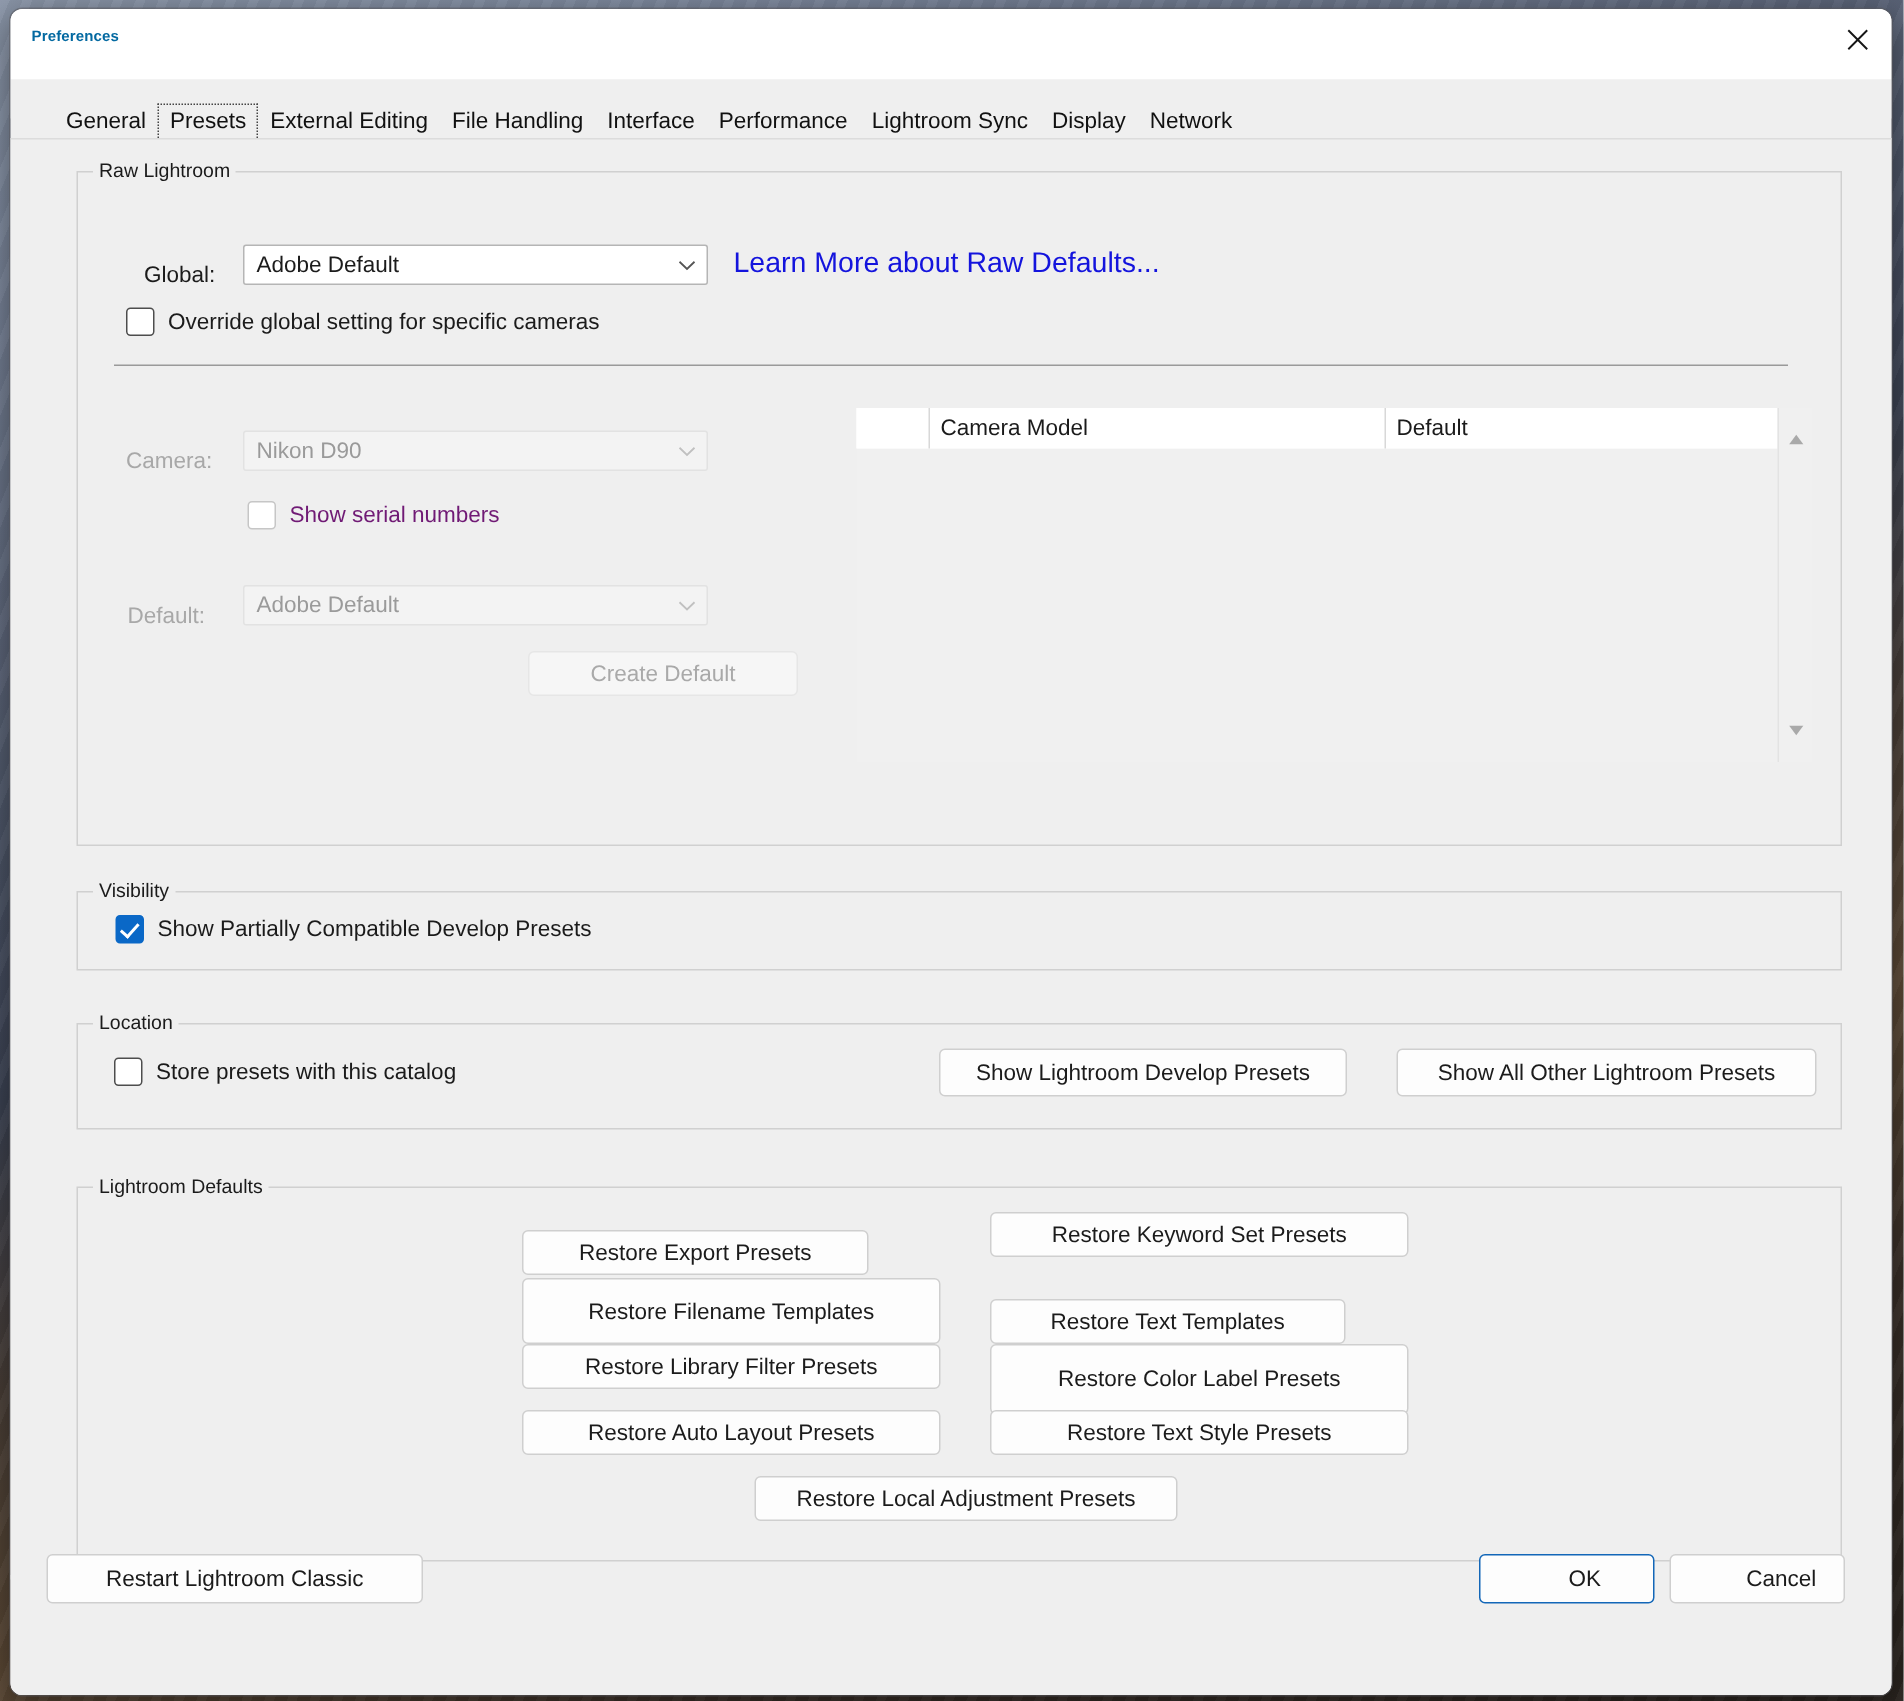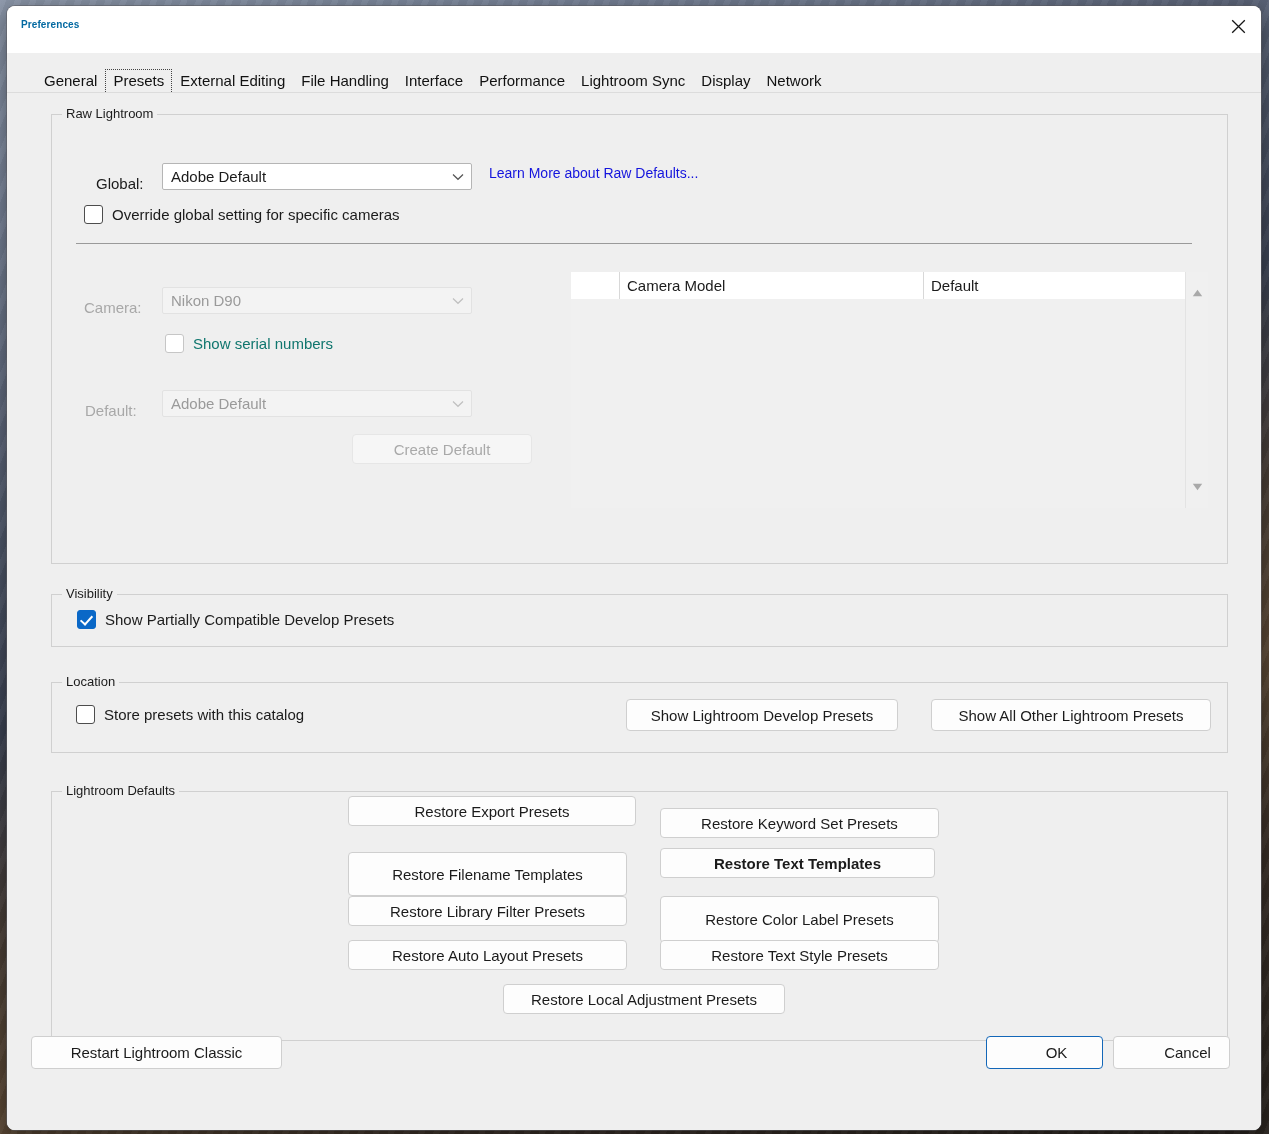--- a/index.html
+++ b/index.html
@@ -198,21 +198,21 @@
     border: solid #fff;
     border-width: 0 2px 2px 0;
     transform: rotate(42deg);
   }
   .cb-row .cb-lbl {
     font-size: 15px;
     color: #1b1b1b;
     margin-left: 9px;
     white-space: nowrap;
   }
-  .cb-row .cb-lbl.dim { color: #0f766e; }
+  .cb-row .cb-lbl.dim { color: #701a75; }
 
   
   .btn {
     position: absolute;
     background: #fdfdfd;
     border: 1px solid #cfcfcf;
     border-radius: 4px;
     font-size: 15px;
     color: #1b1b1b;
     display: flex;
@@ -228,21 +228,21 @@
     color: #a9a9a9;
   }
   .btn.default {
     border: 1.5px solid #1367b8;
     background: #fdfdfd;
   }
 
   
   .link {
     position: absolute;
-    font-size: 14px;
+    font-size: 19px;
     color: #1414dd;
     cursor: pointer;
     white-space: nowrap;
   }
 
   
   .sep {
     position: absolute;
     height: 1px;
     background: #9a9a9a;
@@ -426,27 +426,27 @@
         </div>
 
         <div class="btn" style="left:574px; top:16px; width:272px; height:32px;">Show Lightroom Develop Presets</div>
 
         <div class="btn" style="left:879px; top:16px; width:280px; height:32px;">Show All Other Lightroom Presets</div>
       </div>
 
       <div class="group" style="left:44px; top:698px; width:1175px; height:248px;">
         <div class="legend">Lightroom Defaults</div>
 
-        <div class="btn" style="left:296px; top:4px; width:288px; height:30px;">Restore Export Presets</div>
+        <div class="btn" style="left:296px; top:28px; width:231px; height:30px;">Restore Export Presets</div>
         <div class="btn" style="left:296px; top:60px; width:279px; height:44px;">Restore Filename Templates</div>
         <div class="btn" style="left:296px; top:104px; width:279px; height:30px;">Restore Library Filter Presets</div>
         <div class="btn" style="left:296px; top:148px; width:279px; height:30px;">Restore Auto Layout Presets</div>
 
         <div class="btn" style="left:608px; top:16px; width:279px; height:30px;">Restore Keyword Set Presets</div>
-        <div class="btn" style="left:608px; top:56px; width:275px; height:30px;font-weight:bold;">Restore Text Templates</div>
+        <div class="btn" style="left:608px; top:74px; width:237px; height:30px;">Restore Text Templates</div>
         <div class="btn" style="left:608px; top:104px; width:279px; height:47px;">Restore Color Label Presets</div>
         <div class="btn" style="left:608px; top:148px; width:279px; height:30px;">Restore Text Style Presets</div>
 
         <div class="btn" style="left:451px; top:192px; width:282px; height:30px;">Restore Local Adjustment Presets</div>
       </div>
 
     </div>
 
     <div class="footer">
       <div class="btn" style="left:24px; top:-14px; width:251px; height:33px;">Restart Lightroom Classic</div>

